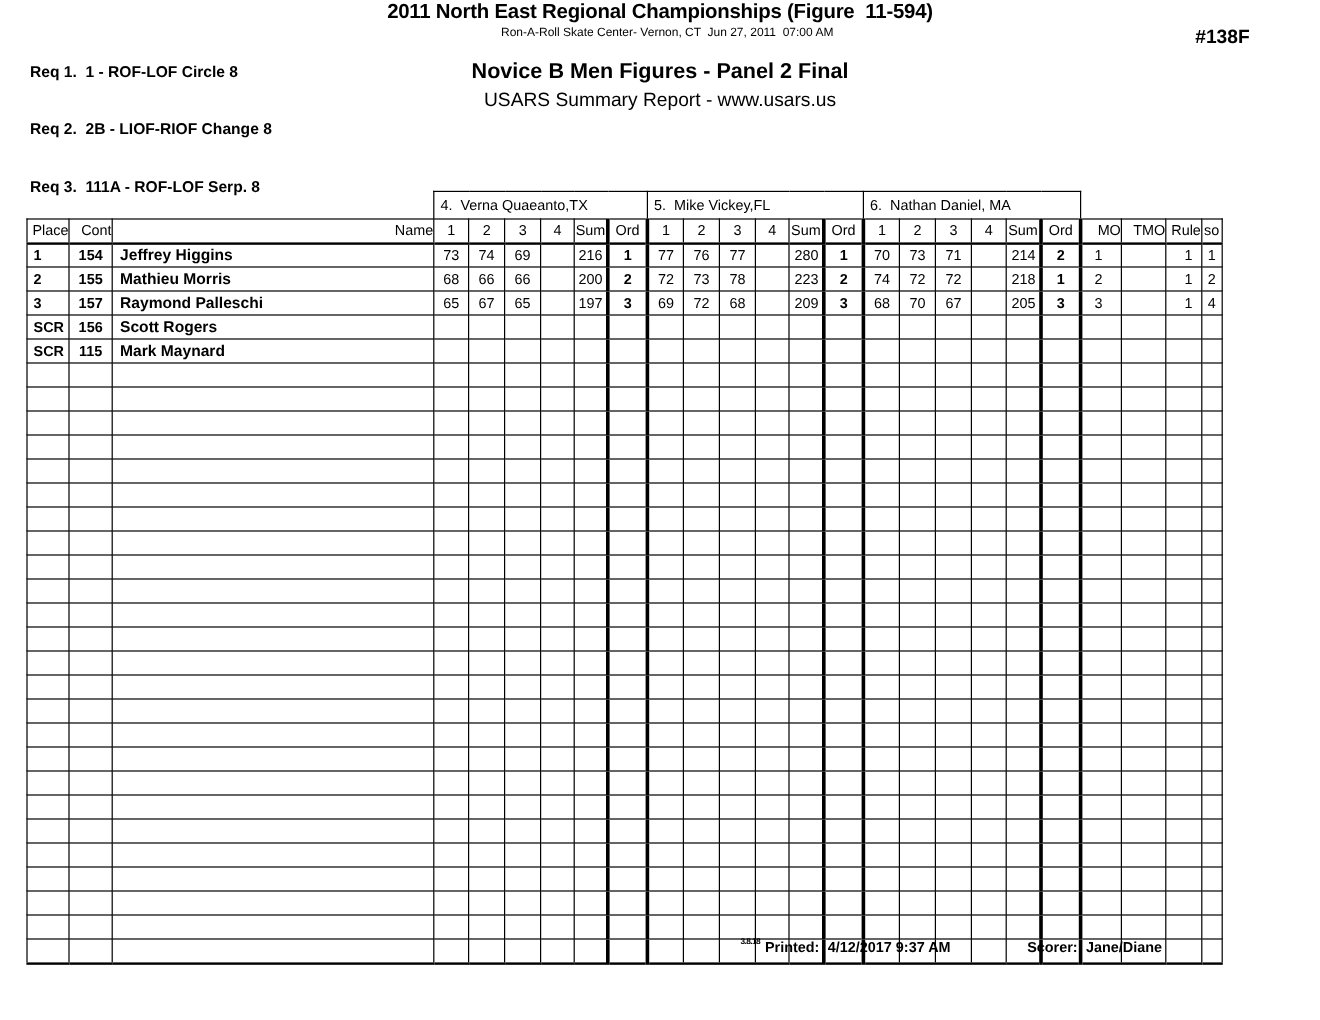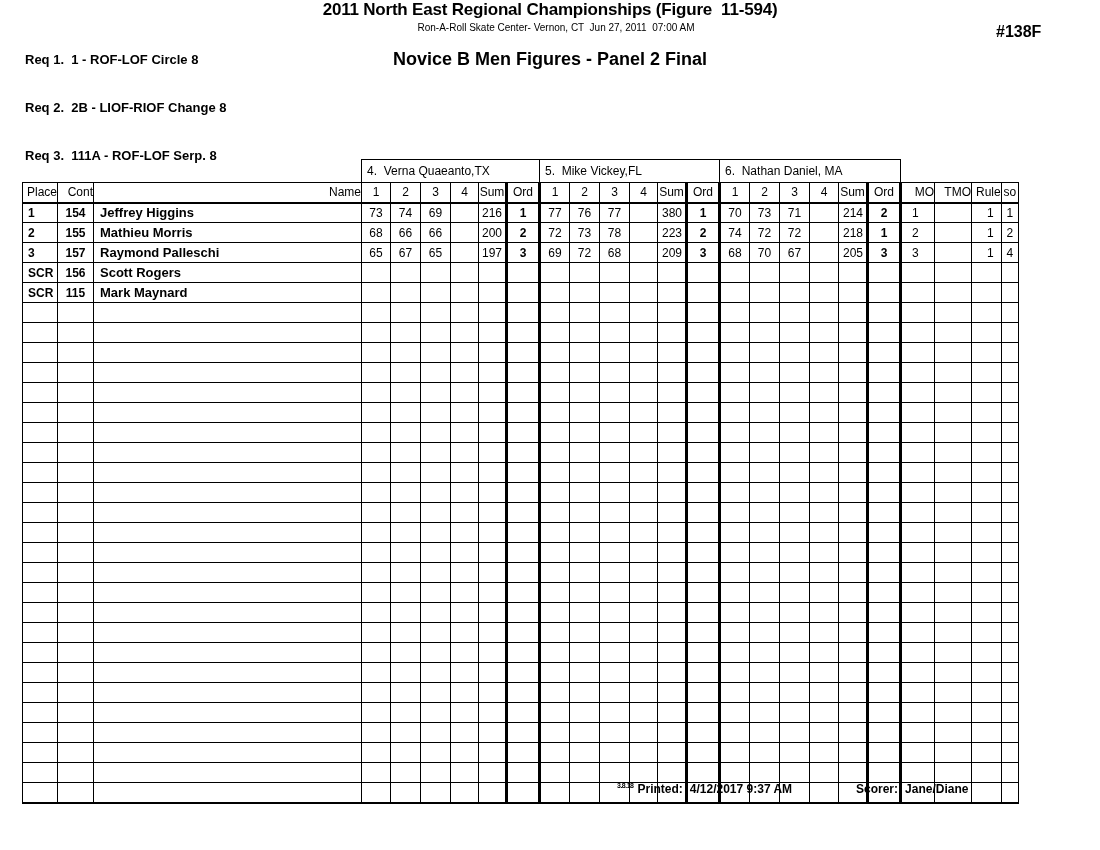--- a/index.html
+++ b/index.html
@@ -47,20 +47,21 @@
   <div class="req-block">
     <div>Req 1.  1 - ROF-LOF Circle 8</div>
     <div>Req 2.  2B - LIOF-RIOF Change 8</div>
     <div>Req 3.  111A - ROF-LOF Serp. 8</div>
   </div>
 
   <div class="center-head">
     <div class="title">2011 North East Regional Championships (Figure  11-594)</div>
     <div class="venue">Ron-A-Roll Skate Center- Vernon, CT  Jun 27, 2011  07:00 AM</div>
     <div class="event-title">Novice B Men Figures - Panel 2 Final</div>
+    <div class="report-type">USARS Summary Report - www.usars.us</div>
   </div>
 
   <div class="event-number">#138F</div>
 
   <table class="results">
     <colgroup>
       <col style="width:35px">
         <col style="width:36px">
         <col style="width:268px">
       <col style="width:29px">
@@ -134,21 +135,21 @@
           <td class="score">73</td>
           <td class="score">74</td>
           <td class="score">69</td>
           <td class="score"></td>
           <td class="sum">216</td>
           <td class="ord">1</td>
           <td class="score">77</td>
           <td class="score">76</td>
           <td class="score">77</td>
           <td class="score"></td>
-          <td class="sum">380</td>
+          <td class="sum">280</td>
           <td class="ord">1</td>
           <td class="score">70</td>
           <td class="score">73</td>
           <td class="score">71</td>
           <td class="score"></td>
           <td class="sum">214</td>
           <td class="ord">2</td>
           <td class="mo">1</td>
           <td class="tmo"></td>
           <td class="rule">1</td>

